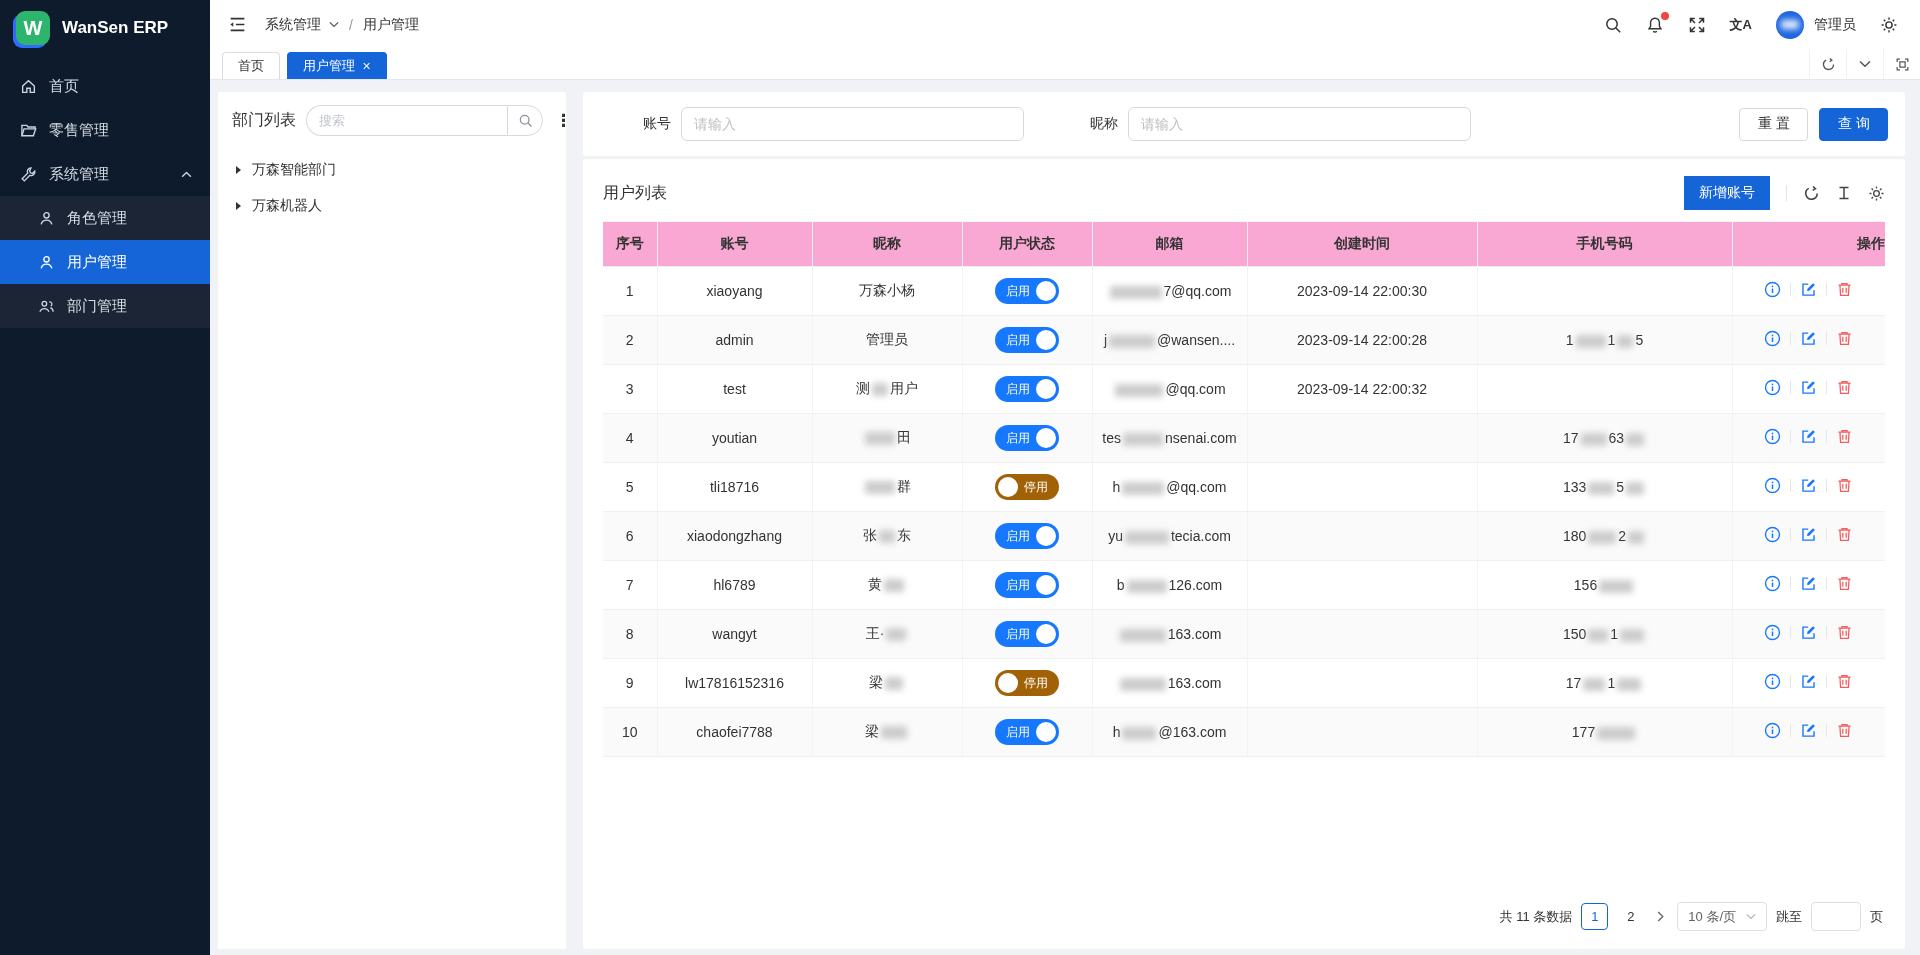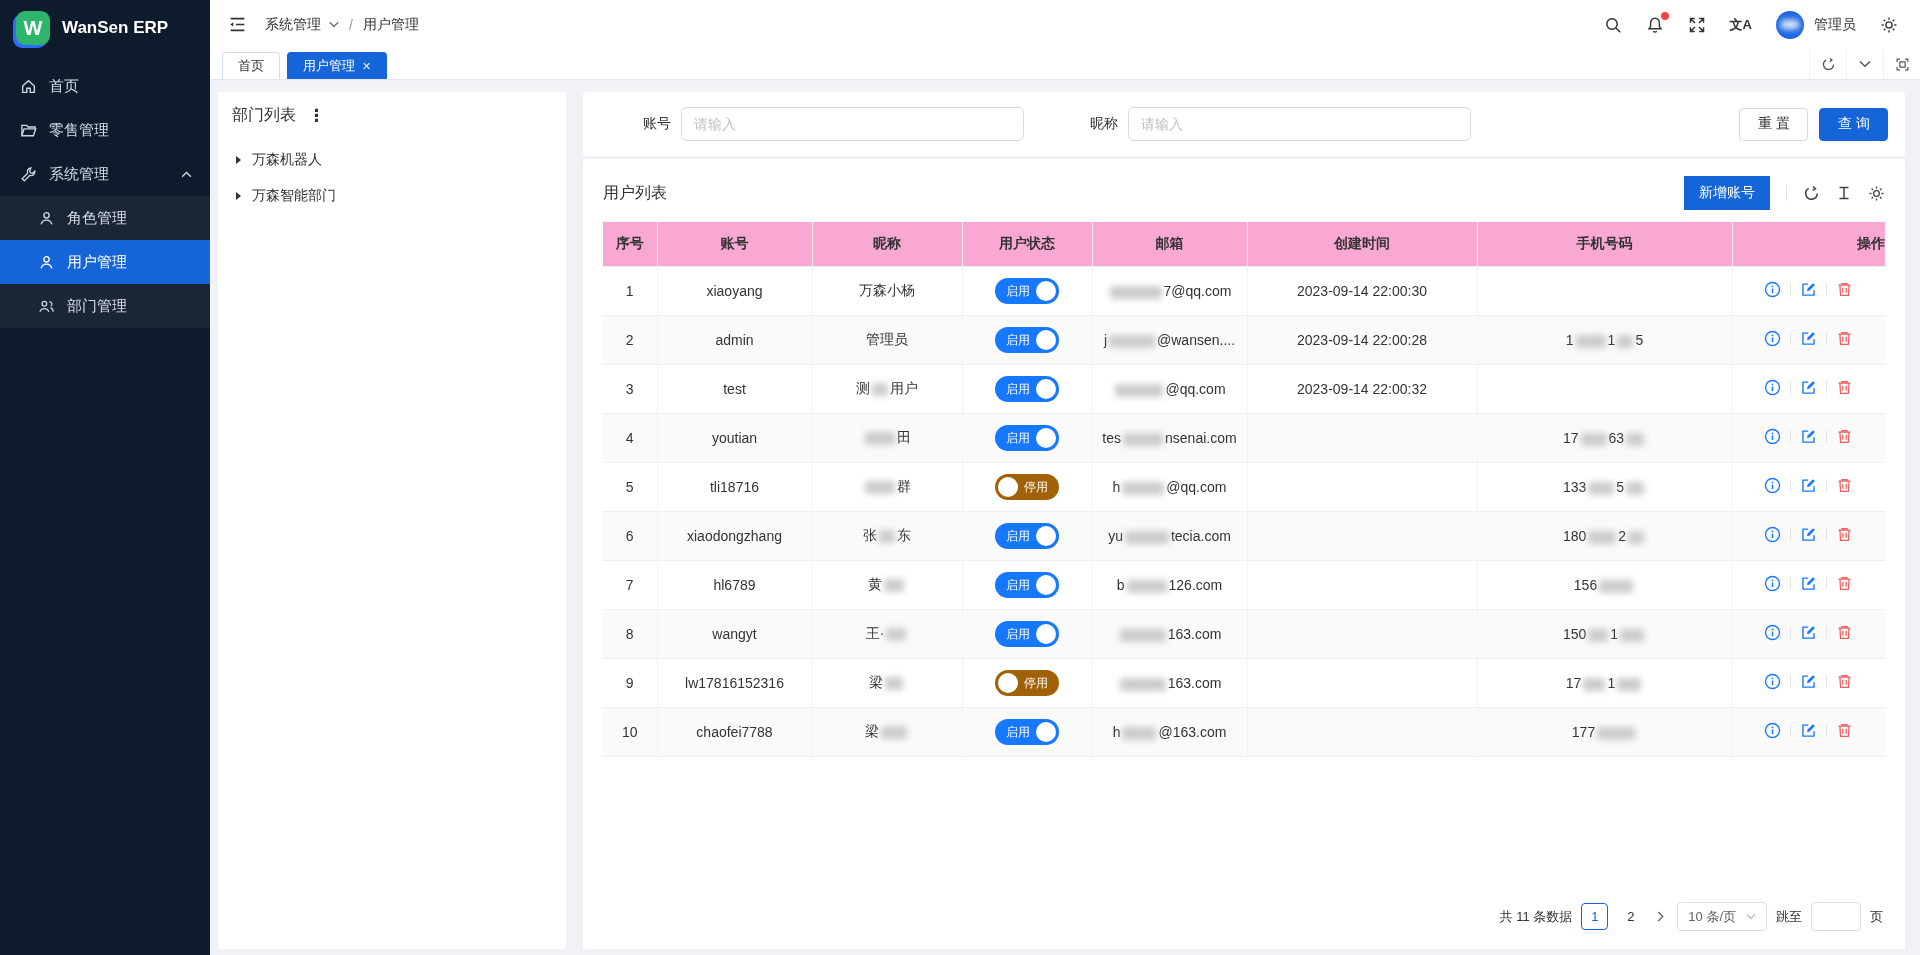--- a/index.html
+++ b/index.html
@@ -235,30 +235,39 @@
           </svg>
       </span>
     </div>
   </div>
 
   <div class="content">
 
     <section class="dept-panel">
       <div class="dept-head">
         <span class="dept-title">部门列表</span>
+        <span class="search-group">
+          <input placeholder="搜索" style="">
+          <span class="search-btn">
+            <svg width="15" height="15" viewBox="0 0 18 18" fill="none" stroke="#8a8f99" stroke-width="1.5">
+                <circle cx="8" cy="8" r="5.2"></circle>
+                <path d="M12 12l4.2 4.2"></path>
+              </svg>
+          </span>
+        </span>
         <span class="kebab">⋮</span>
       </div>
       <div class="tree">
         <div class="tree-item">
           <span class="caret"></span>
-          <span>万森机器人</span>
+          <span>万森智能部门</span>
         </div>
         <div class="tree-item">
           <span class="caret"></span>
-          <span>万森智能部门</span>
+          <span>万森机器人</span>
         </div>
       </div>
     </section>
 
     <div class="right-col">
 
       <section class="filter-card">
         <div class="field">
           <label>账号</label>
           <input placeholder="请输入" style="">

